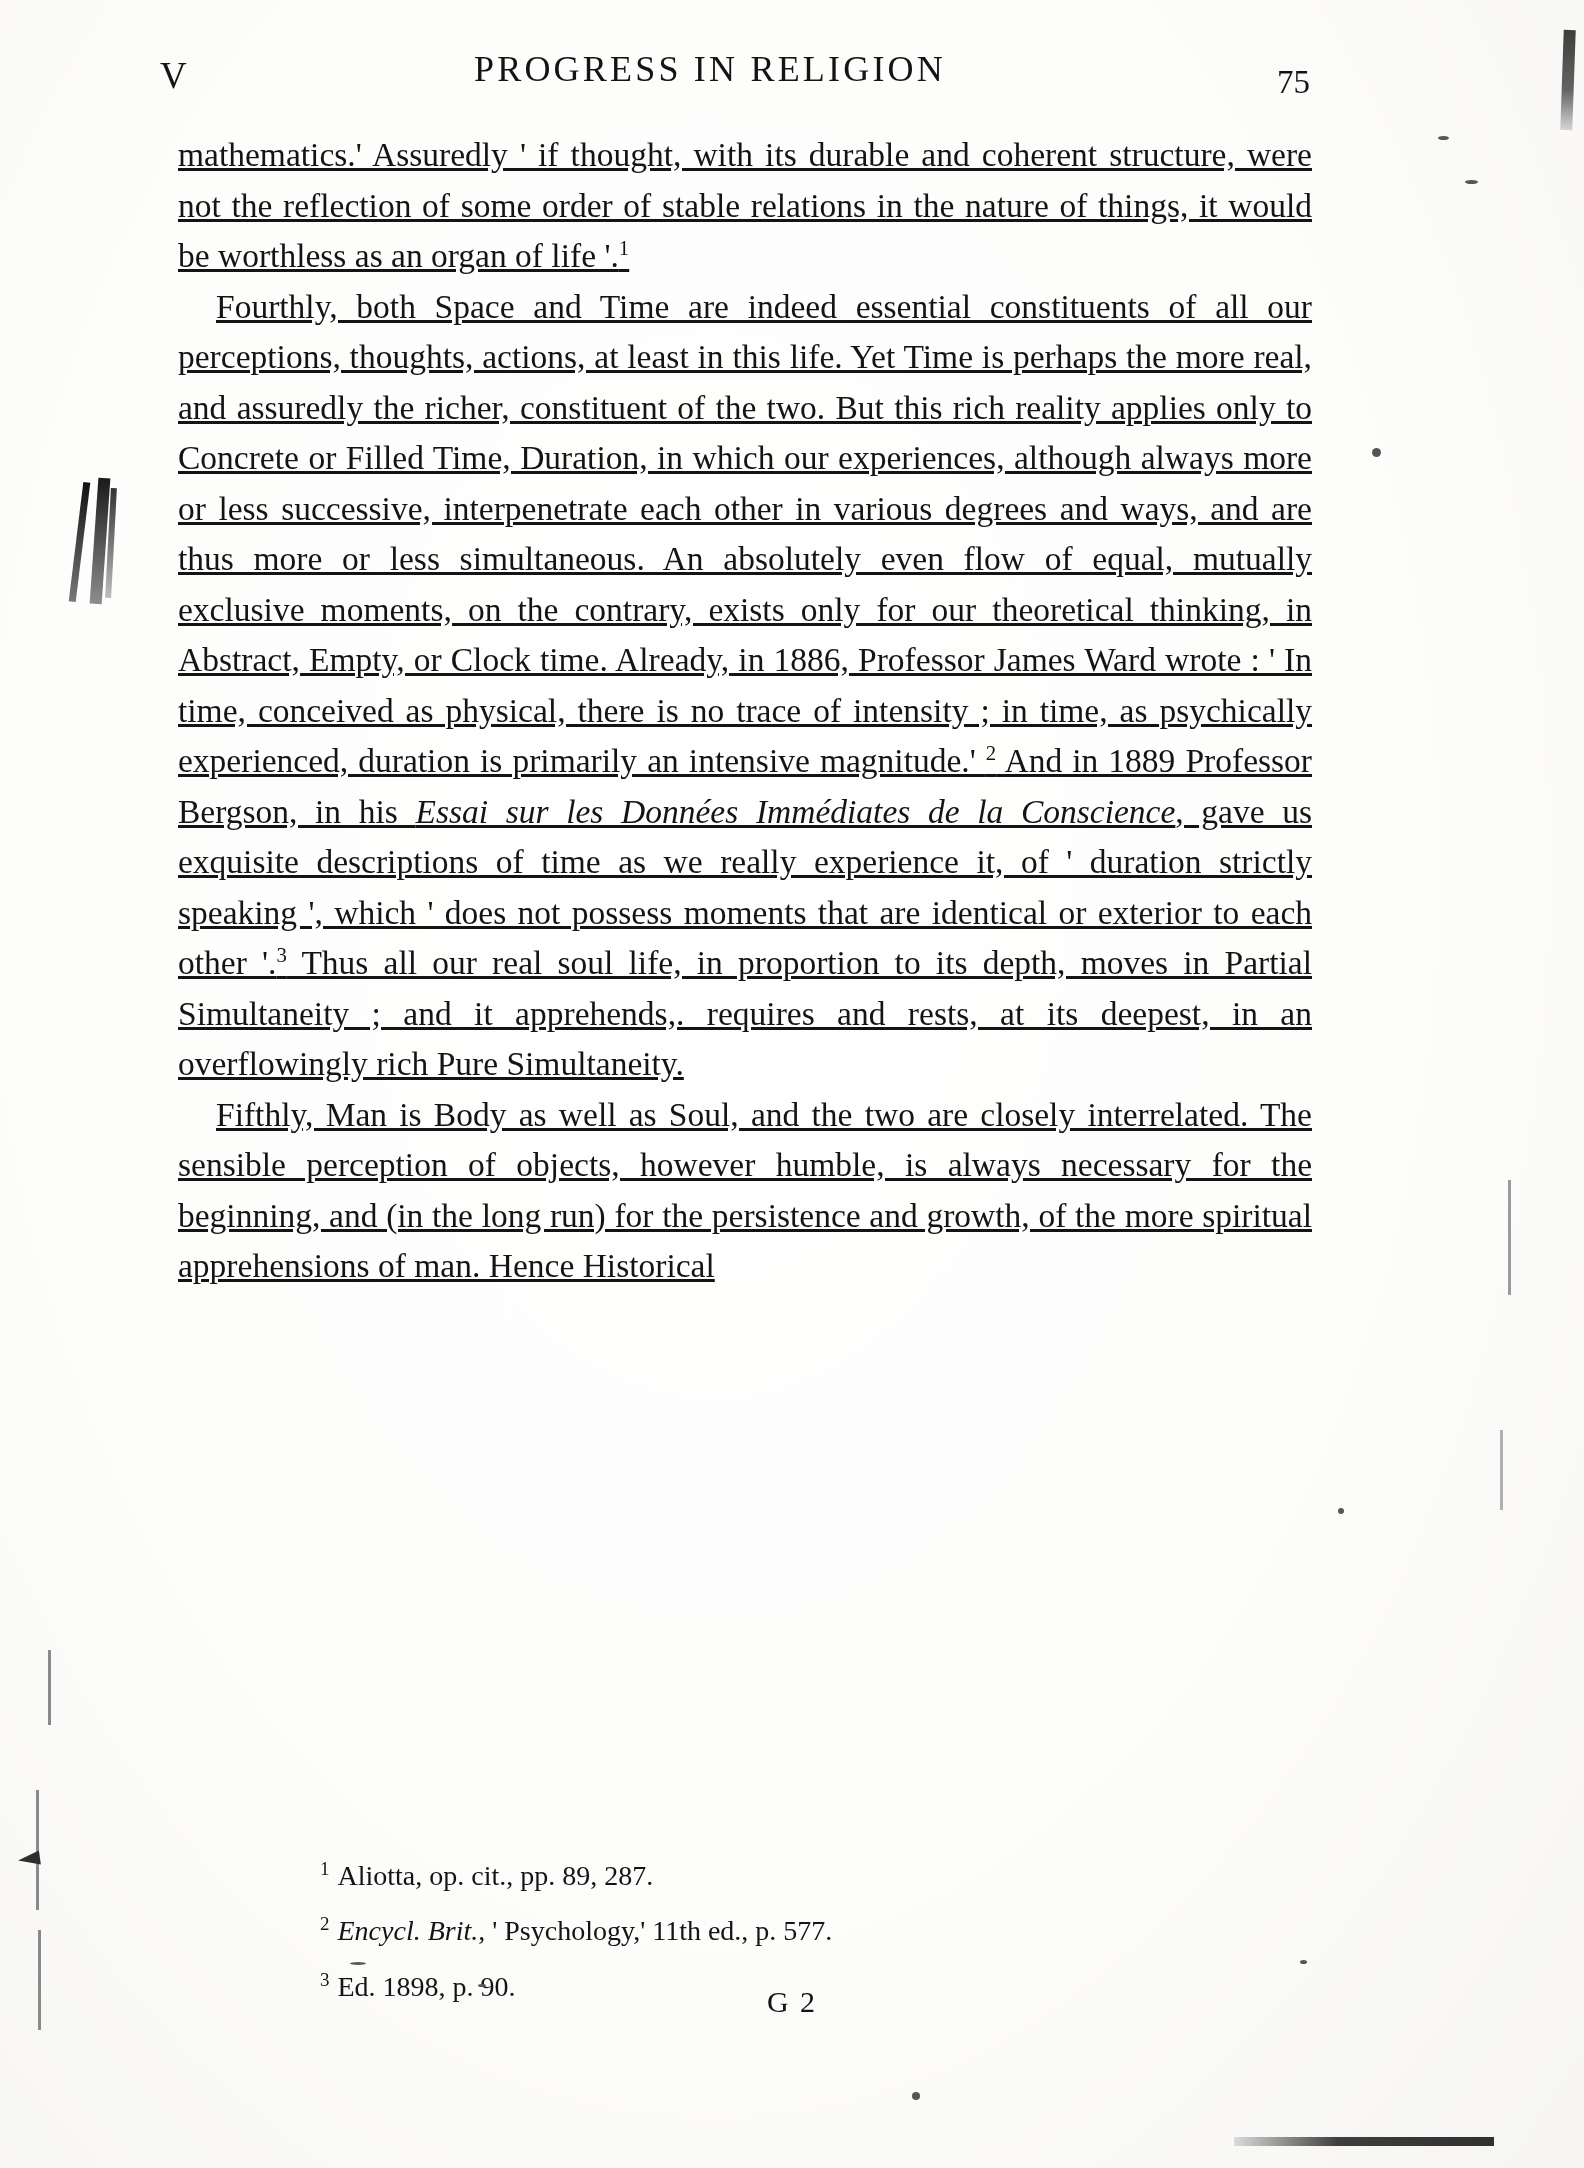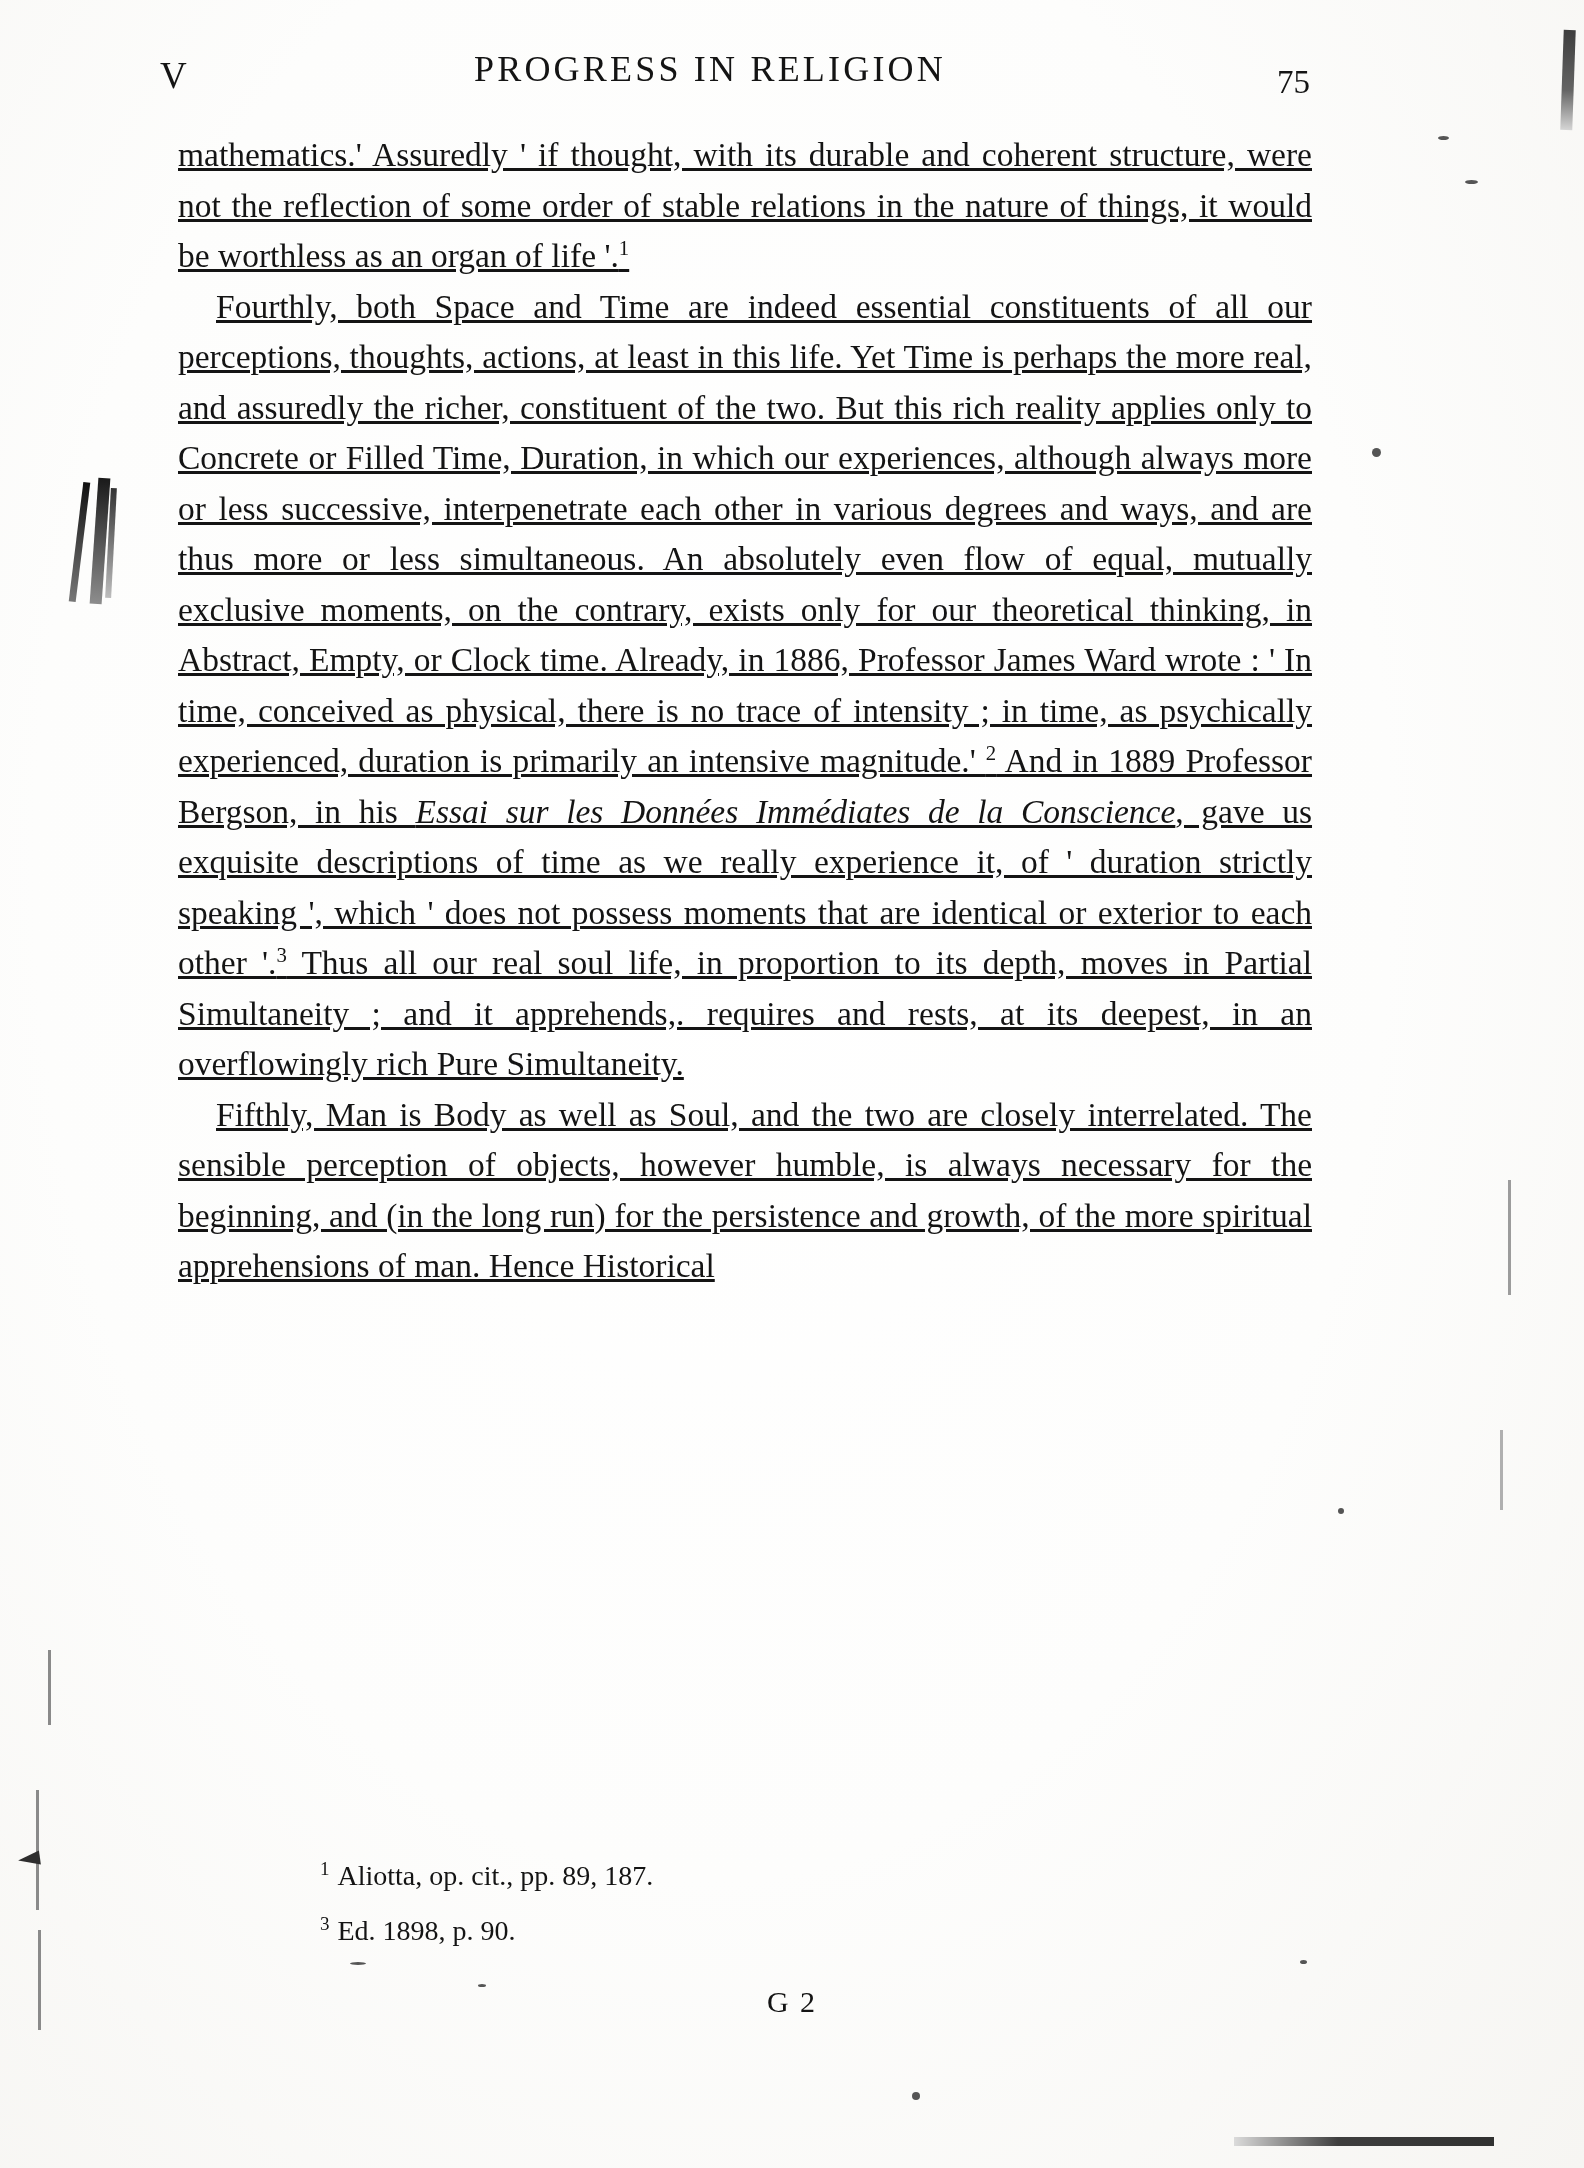--- a/index.html
+++ b/index.html
@@ -189,21 +189,22 @@
 
   <div class="body-text">
     <p><span>mathematics.' Assuredly ' if thought, with its durable and coherent structure, were not the reflection of some order of stable relations in the nature of things, it would be worthless as an organ of life '.</span><sup>1</sup></p>
 
     <p class="indent"><span>Fourthly, both Space and Time are indeed essential constituents of all our perceptions, thoughts, actions, at least in this life. Yet Time is perhaps the more real, and assuredly the richer, constituent of the two. But this rich reality applies only to Concrete or Filled Time, Duration, in which our experiences, although always more or less successive, interpenetrate each other in various degrees and ways, and are thus more or less simultaneous. An absolutely even flow of equal, mutually exclusive moments, on the contrary, exists only for our theoretical thinking, in Abstract, Empty, or Clock time. Already, in 1886, Professor James Ward wrote : ' In time, conceived as physical, there is no trace of intensity ; in time, as psychically experienced, duration is primarily an intensive magnitude.' </span><sup>2</sup><span> And in 1889 Professor Bergson, in his </span><i>Essai sur les Données Immédiates de la Conscience</i><span>, gave us exquisite descriptions of time as we really experience it, of ' duration strictly speaking ', which ' does not possess moments that are identical or exterior to each other '.</span><sup>3</sup><span> Thus all our real soul life, in proportion to its depth, moves in Partial Simultaneity ; and it apprehends,. requires and rests, at its deepest, in an overflowingly rich Pure Simultaneity.</span></p>
 
     <p class="indent">Fifthly, Man is Body as well as Soul, and the two are closely interrelated. The sensible perception of objects, however humble, is always necessary for the beginning, and (in the long run) for the persistence and growth, of the more spiritual apprehensions of man. Hence Historical</p>
   </div>
 
   <div class="footnotes">
-    <div><span class="fn-mark">1</span><span>Aliotta, op. cit., pp. 89, 187.</span></div>
+    <div><span class="fn-mark">1</span><span>Aliotta, op. cit., pp. 89, 287.</span></div>
+    <div><span class="fn-mark">2</span><i>Encycl. Brit.</i><span>, ' Psychology,' 11th ed., p. 577.</span></div>
     <div><span class="fn-mark">3</span><span>Ed. 1898, p. 90.</span></div>
   </div>
 
   <div class="signature">G 2</div>
 
   <div class="edge-mark-right"></div>
   <div class="edge-mark-bottom"></div>
   <div class="blot-left">
     <span class="b1"></span>
       <span class="b2"></span>

